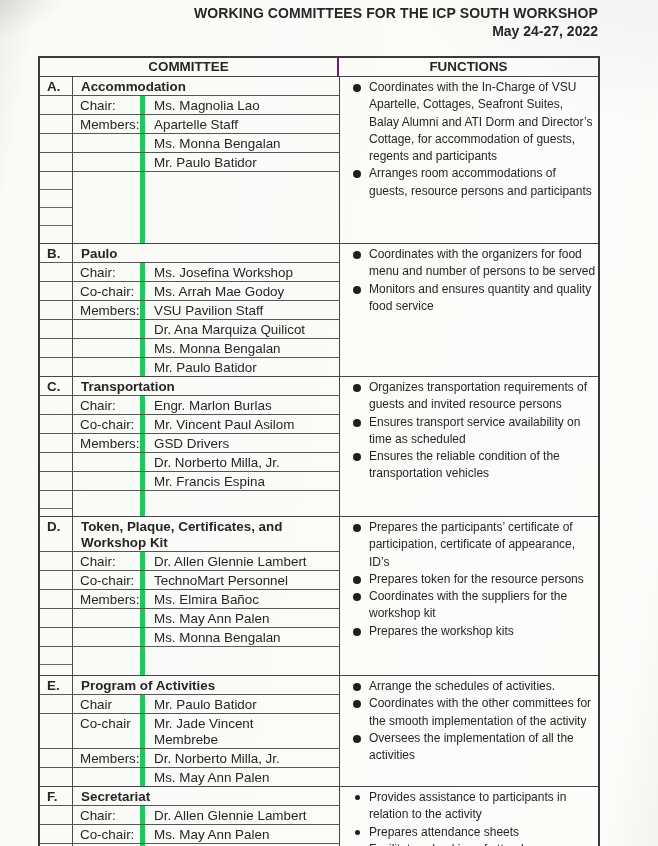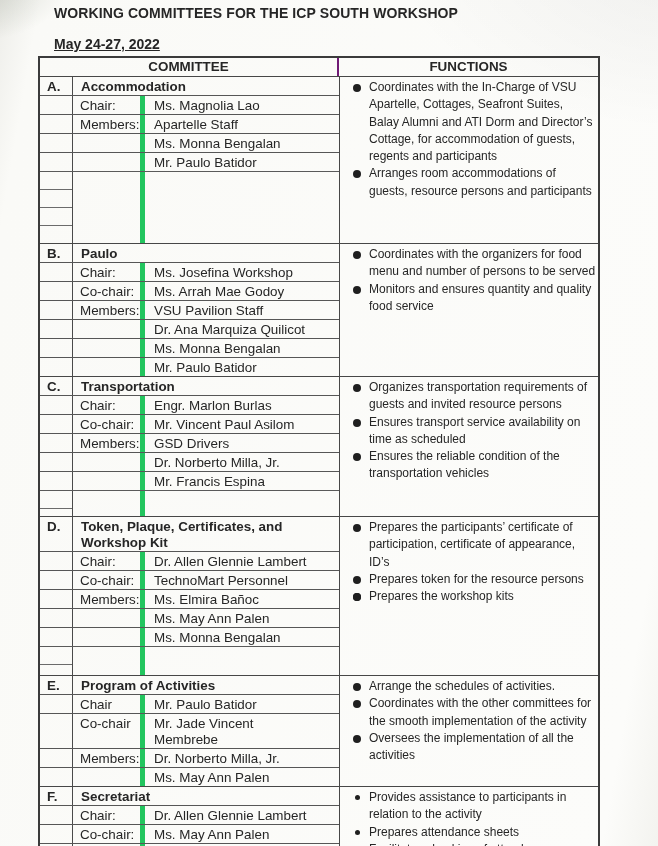--- a/index.html
+++ b/index.html
@@ -5,23 +5,23 @@
   html,body{margin:0;padding:0;}
   body{
     width:658px;height:846px;overflow:hidden;position:relative;
     font-family:"Liberation Sans","DejaVu Sans",sans-serif;
     color:#262626;
     background:
       radial-gradient(150px 90px at -25px -15px, rgba(120,130,110,.30), rgba(120,130,110,0) 62%),
       radial-gradient(420px 260px at 104% -6%, rgba(0,0,0,.05), rgba(0,0,0,0) 70%),
       linear-gradient(100deg,#eeeeea 0%,#fafaf7 5%,#fcfcfa 93%,#f3f3ef 100%);
   }
-  .title-wrap{position:absolute;top:5px;left:54px;width:560px;text-align:left;}
+  .title-wrap{position:absolute;top:5px;left:38px;width:560px;text-align:right;}
   .doc-title{font-weight:bold;font-size:14px;line-height:17px;letter-spacing:.1px;}
-  .doc-subtitle{font-weight:bold;font-size:14px;line-height:16px;margin-top:14px;text-decoration:underline;}
+  .doc-subtitle{font-weight:bold;font-size:14px;line-height:16px;margin-top:1px;}
 
   .table{
     position:absolute;left:38px;top:56px;width:558px;
     border:2px solid #3b3b3b;background:transparent;font-size:13.4px;
   }
   .thead{display:flex;height:18px;font-weight:bold;}
   .th-committee{width:299px;border-right:2px solid #701a75;text-align:center;line-height:18px;box-sizing:border-box;}
   .th-functions{flex:1;text-align:center;line-height:18px;}
 
   .table-section{display:flex;border-top:1px solid #474747;}
@@ -248,20 +248,21 @@
           <div class="func-item">
             <div class="bullet bullet-large"></div>
             <div class="func-text">Prepares the participants’ certificate of participation, certificate of appearance, ID’s</div>
           </div>
           <div class="func-item">
             <div class="bullet bullet-large"></div>
             <div class="func-text">Prepares token for the resource persons</div>
           </div>
           <div class="func-item">
             <div class="bullet bullet-large"></div>
+            <div class="func-text">Coordinates with the suppliers for the workshop kit</div>
           </div>
           <div class="func-item">
             <div class="bullet bullet-large"></div>
             <div class="func-text">Prepares the workshop kits</div>
           </div>
         </div>
       </div>
       <div class="table-section">
         <div class="committee-col">
           <div class="sec-header-row">

